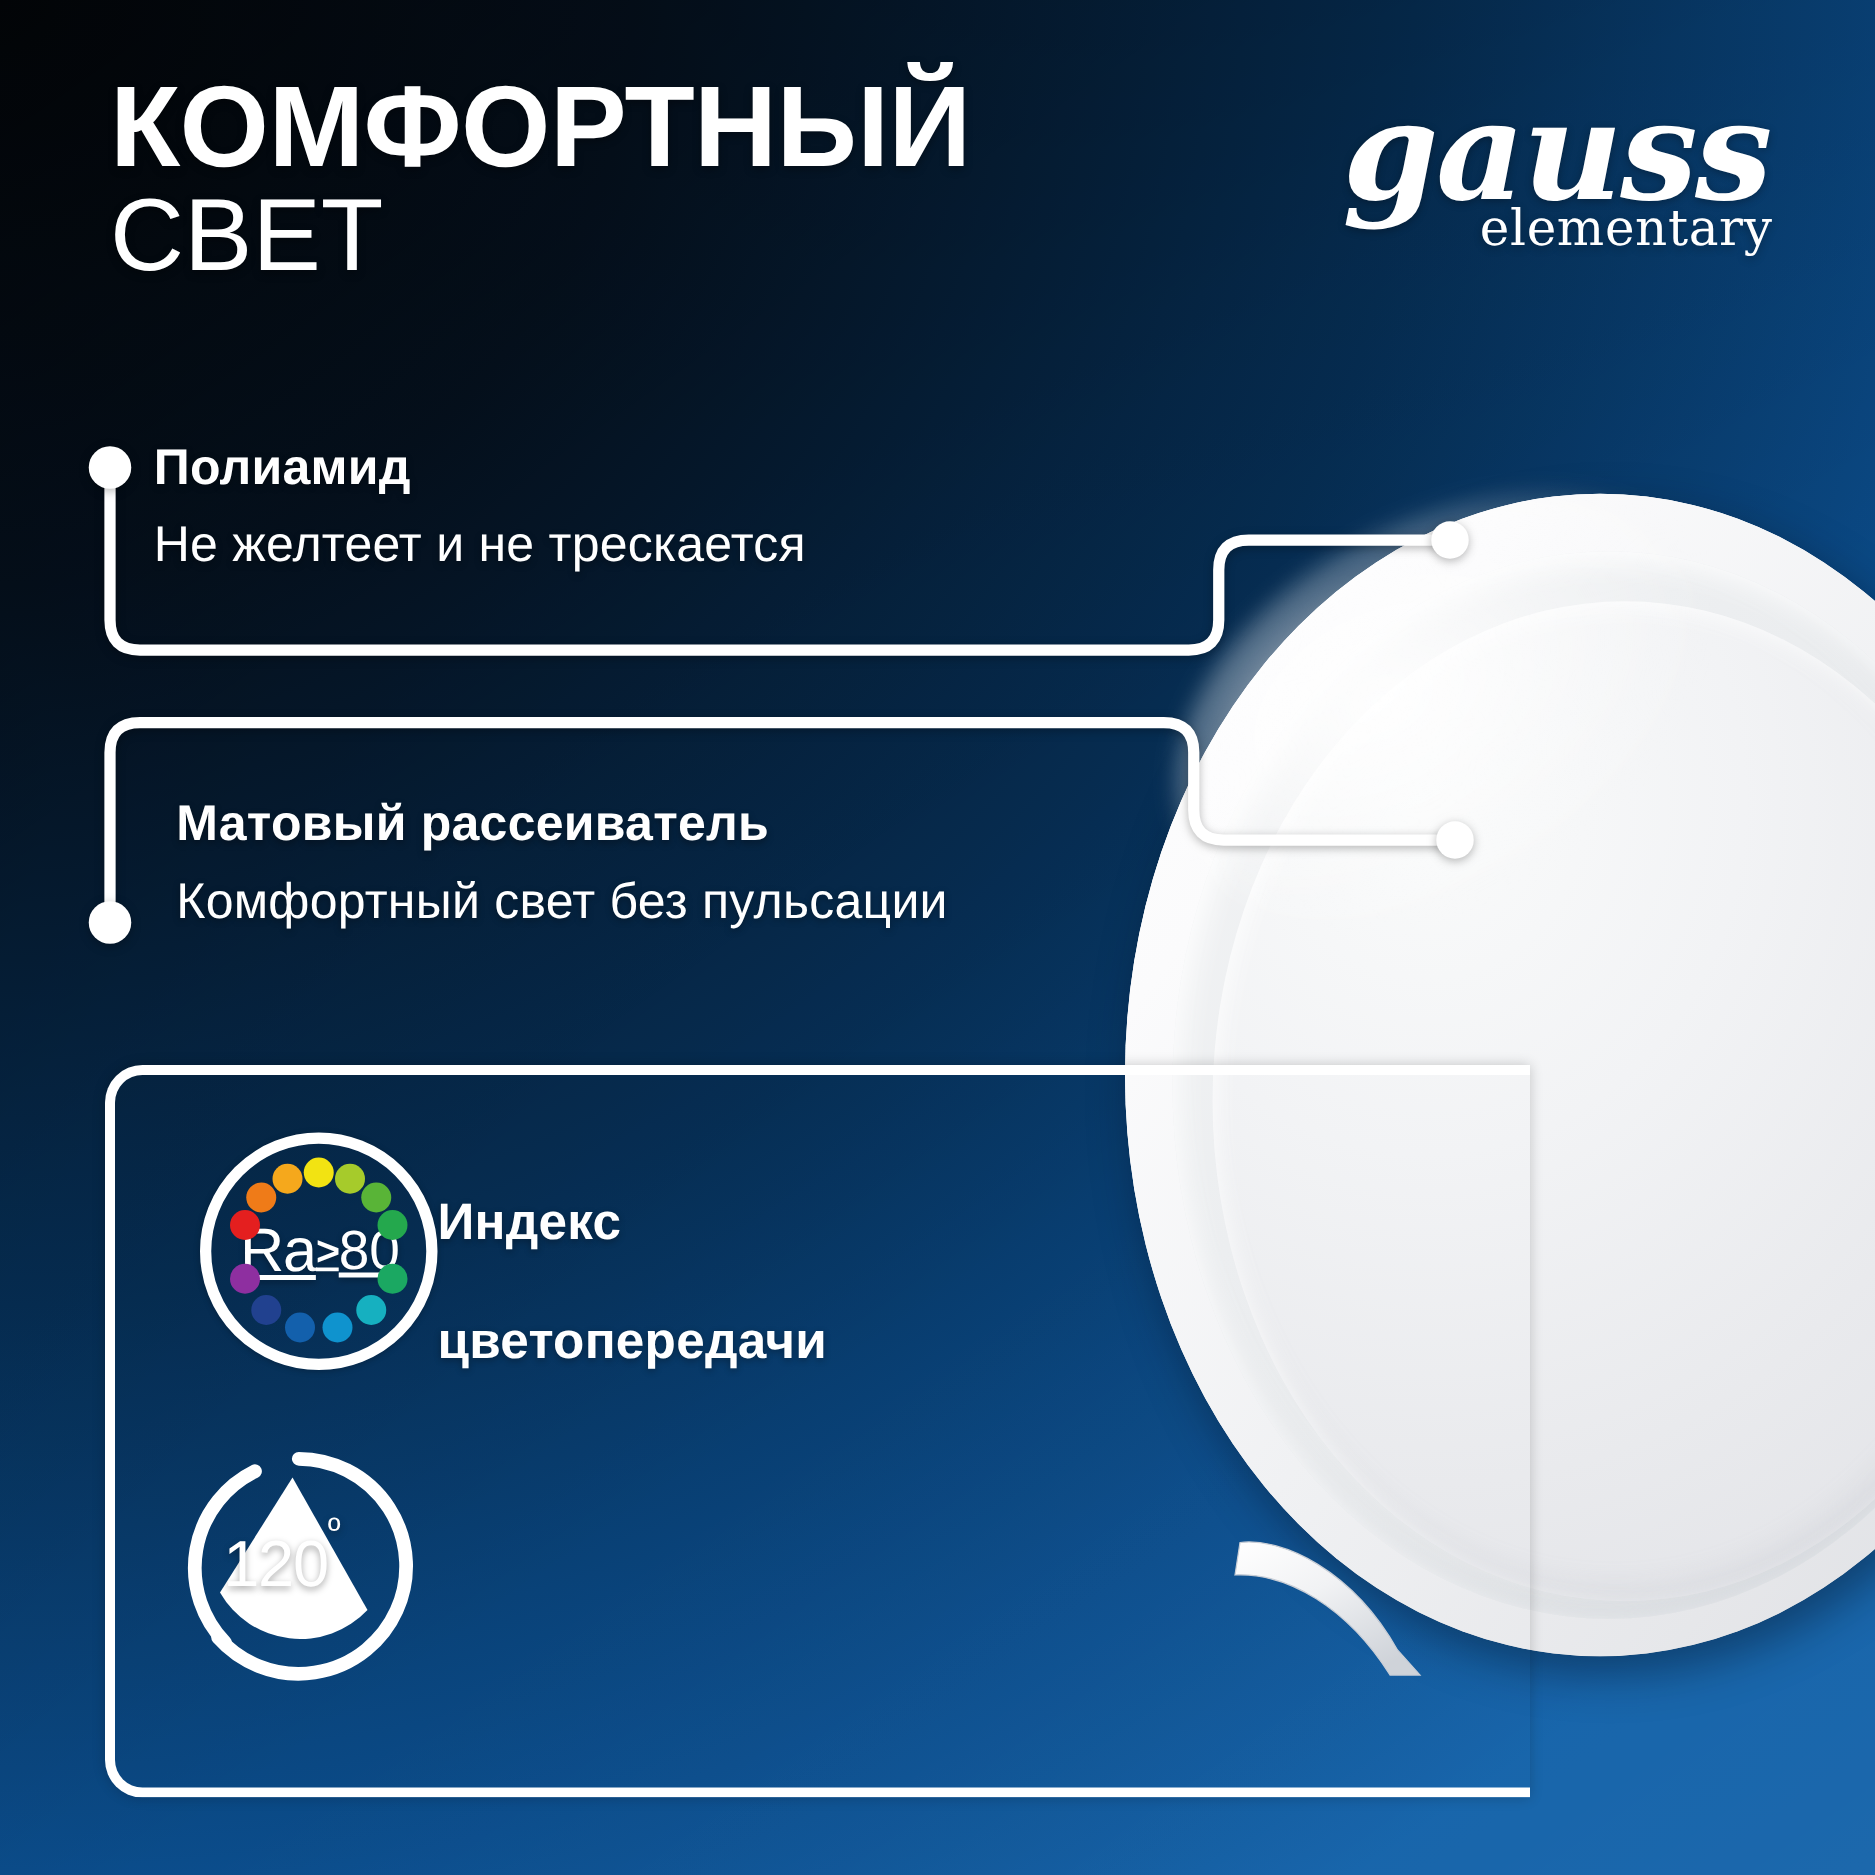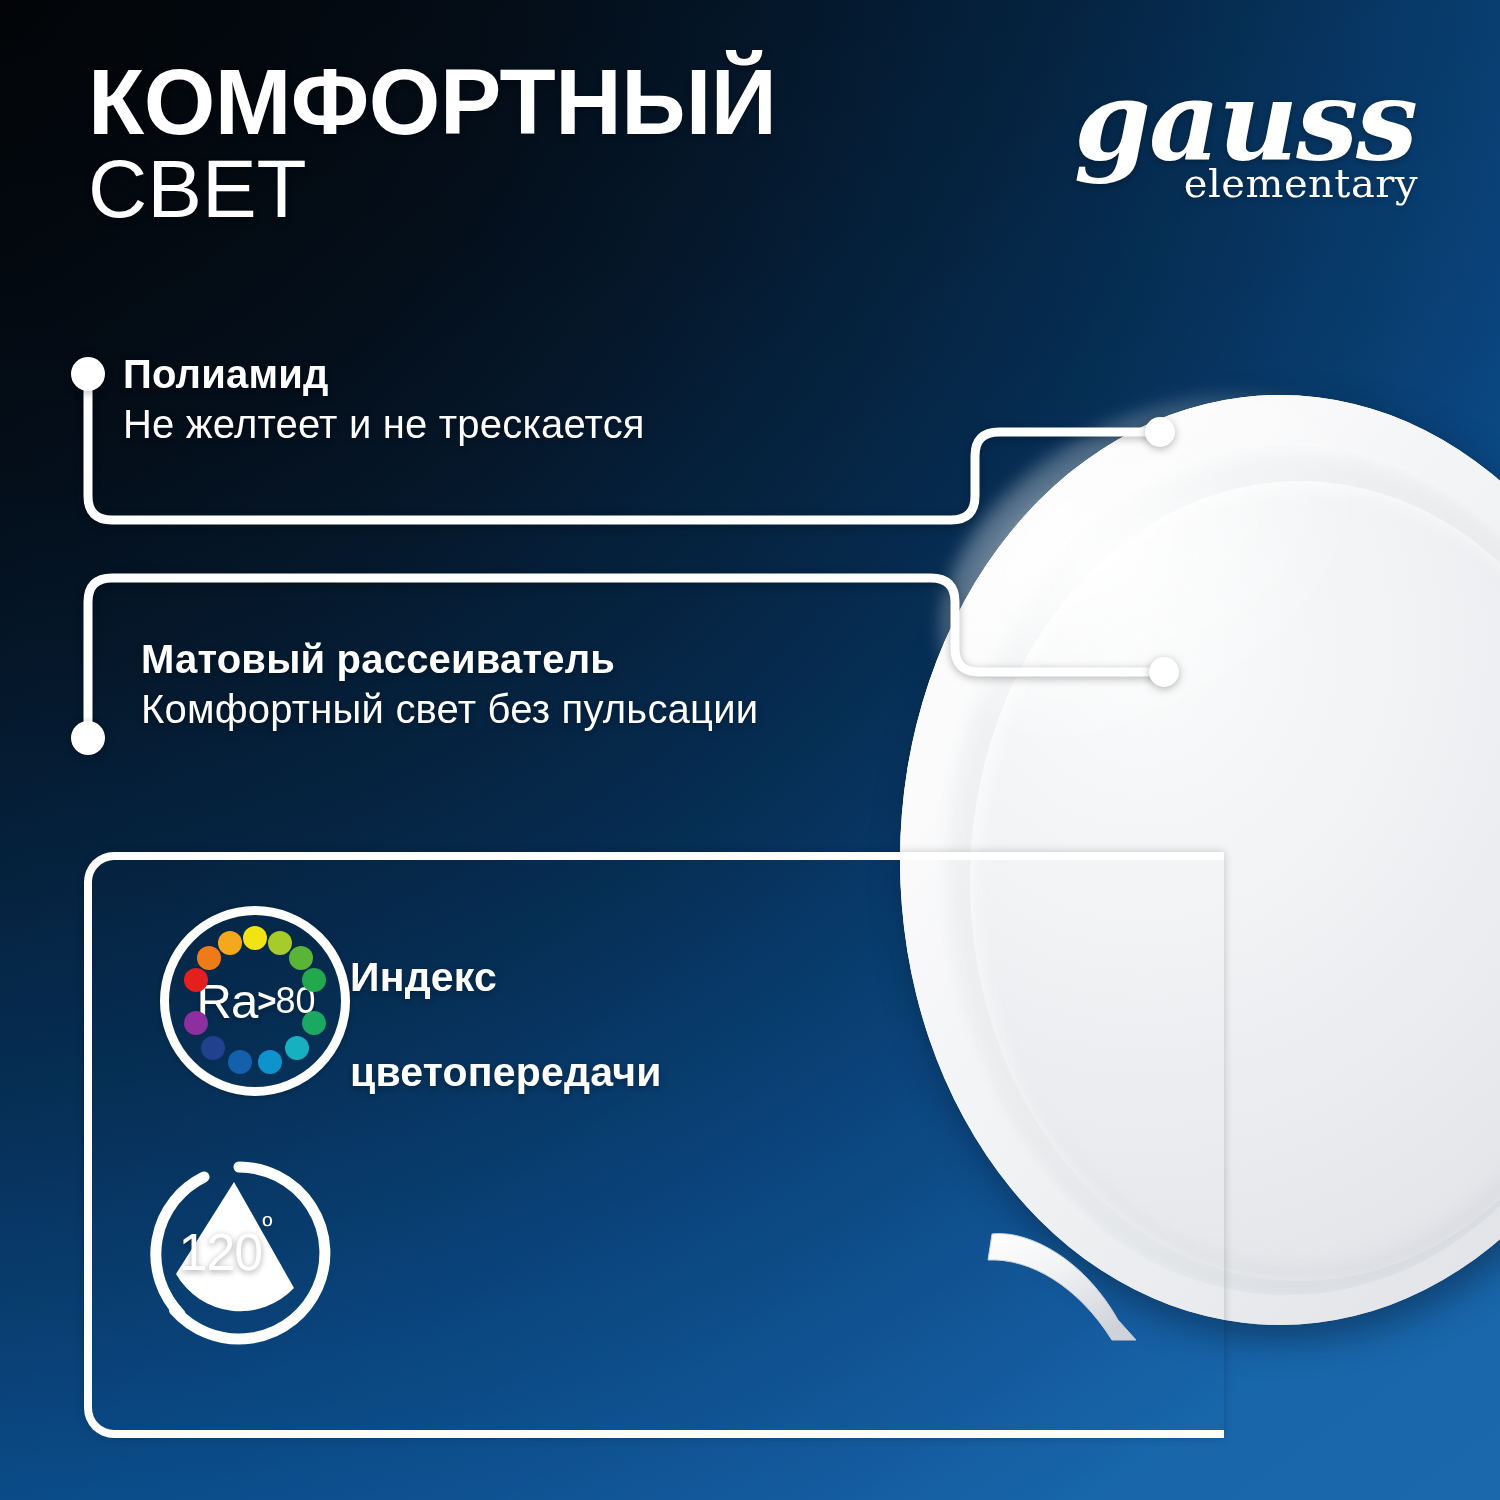--- a/index.html
+++ b/index.html
@@ -197,21 +197,21 @@
     font-weight: 700;
     line-height: 1.12;
     letter-spacing: 0.2px;
   }
   .callout .desc {
     display: block;
     font-size: 40px;
     font-weight: 300;
     line-height: 1.16;
     letter-spacing: 0.2px;
-    margin-top: 4px;
+    margin-top: 16px;
   }
   #callout-polyamide { left: 123px; top: 352px; width: 860px; }
   #callout-diffuser  { left: 141px; top: 637px; width: 880px; }
 
   
   .spec-box {
     position: absolute;
     left: 84px;
     top: 852px;
     width: 1140px;
@@ -269,23 +269,24 @@
     inset: 0;
     display: flex;
     align-items: center;
     justify-content: center;
     color: #ffffff;
     font-size: 49px;
     font-weight: 400;
     letter-spacing: -1px;
     text-shadow: 0 2px 5px rgba(0,0,0,0.30);
     padding-left: 2px;
+    text-decoration: underline;
   }
   .cri-badge .label .gt { font-size: 33px; font-weight: 700; }
-  .cri-badge .label .num { font-size: 36px; font-weight: 400; letter-spacing: 0; }
+  .cri-badge .label .num { font-size: 44px; font-weight: 400; letter-spacing: 0; }
   .cri-dot {
     position: absolute;
     width: 24px;
     height: 24px;
     border-radius: 50%;
     margin-left: -12px;
     margin-top: -12px;
   }
 
   

